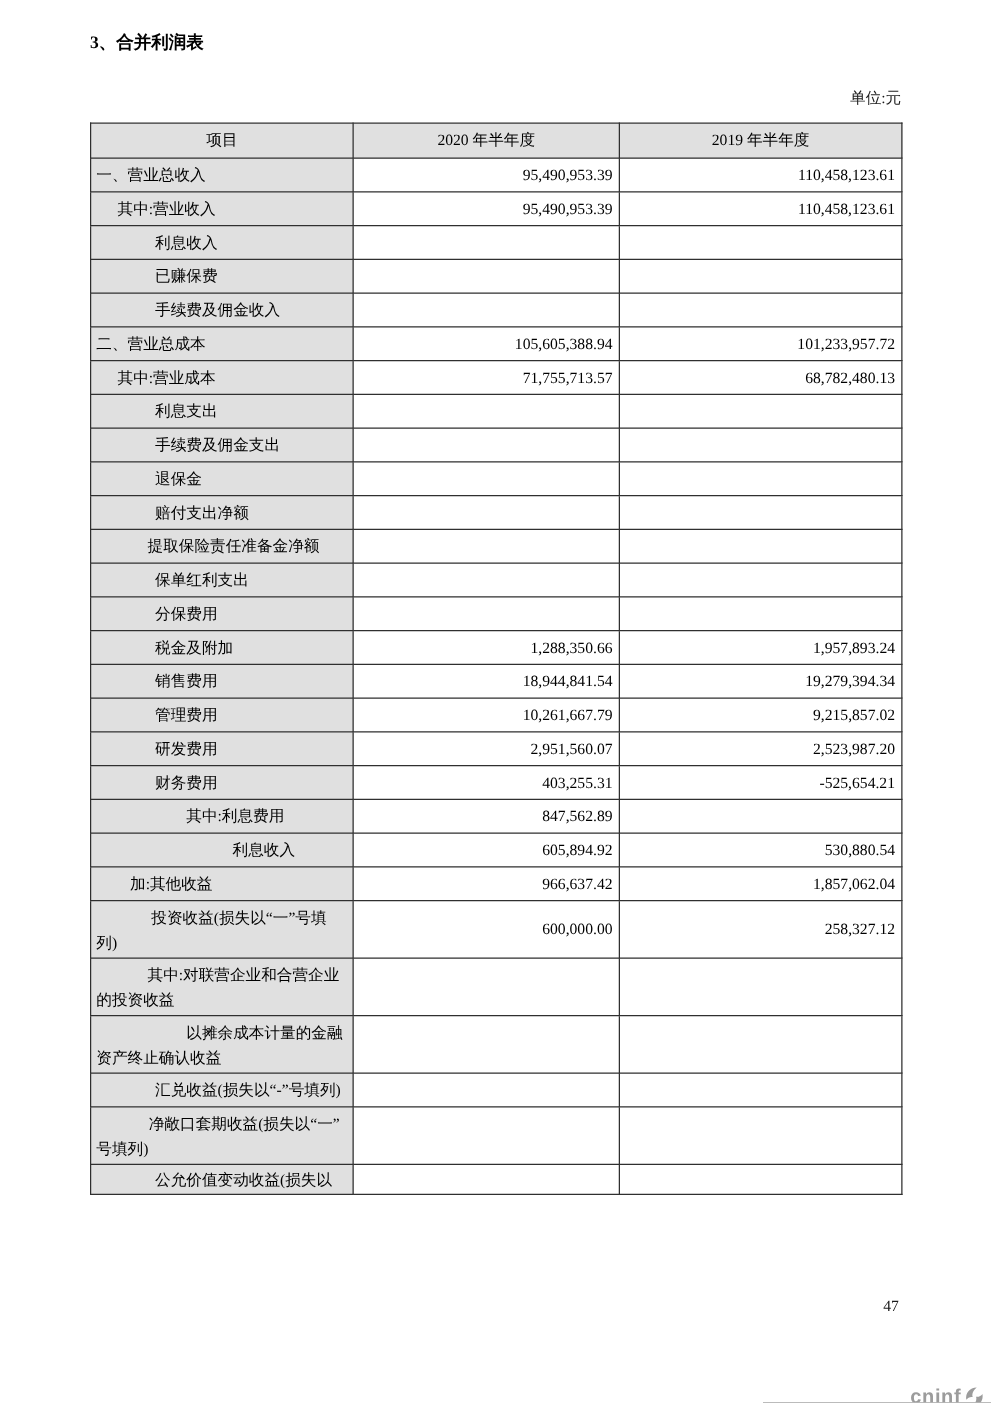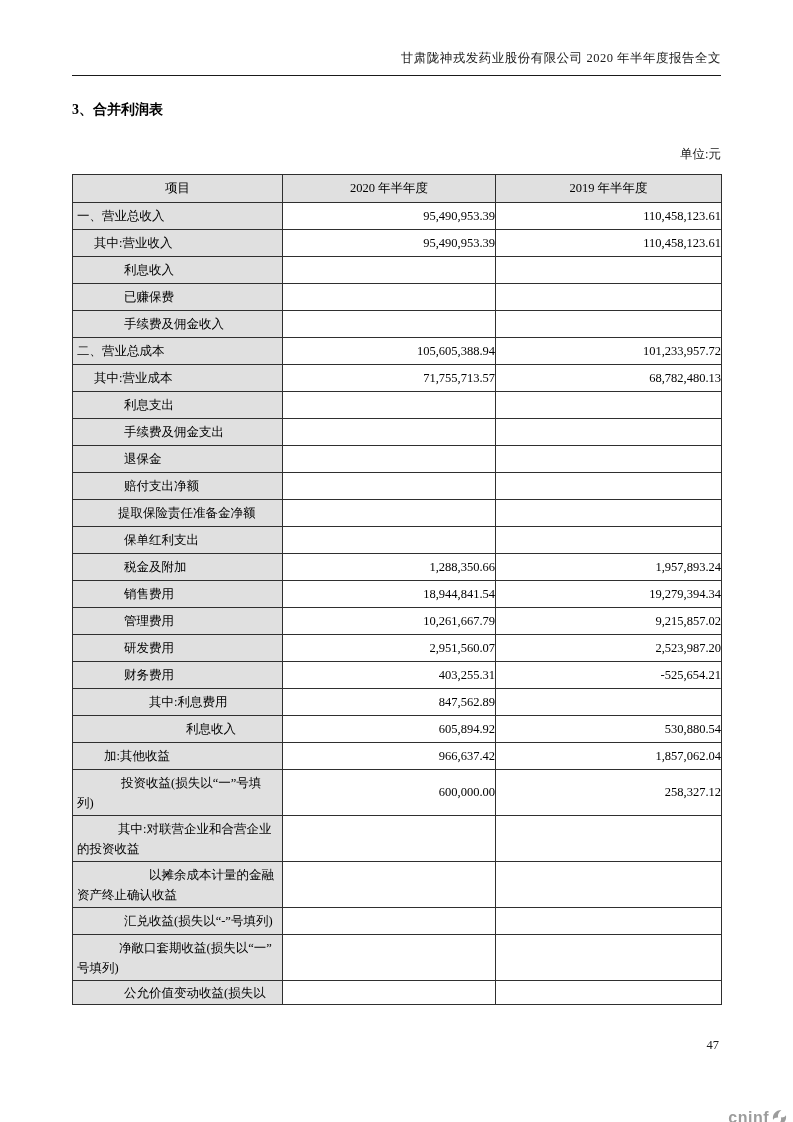--- a/index.html
+++ b/index.html
@@ -65,20 +65,21 @@
   td.label {
     background: var(--cell-gray, #e0e0e0);
     padding: 1px 4px;
     white-space: pre-line;
     line-height: 20px;
     color: #000;
   }
   td.num {
     background: #ffffff;
     text-align: right;
+    padding-right: 5px;
     font-family: "Liberation Serif", "DejaVu Serif", serif;
     color: #000;
   }
   .page-number {
     position: absolute;
     top: 1038px;
     right: 74px;
     font-size: 12.5px;
     color: #1a1a1a;
   }
@@ -115,23 +116,20 @@
     margin-top: 2px;
     font-family: "Liberation Sans", "DejaVu Sans", sans-serif;
     letter-spacing: 0.3px;
   }
 </style>
 </head>
 <body>
 
 <div class="page">
 
-  <div class="doc-header">
-    <div class="doc-header-text">甘肃陇神戎发药业股份有限公司 2020 年半年度报告全文</div>
-  </div>
 
   <div class="section-title">3、合并利润表</div>
 
   <div class="unit-line">单位:元</div>
 
   <table class="income-table">
     <colgroup>
       <col class="c1">
         <col class="c2">
         <col class="c3">
@@ -199,20 +197,25 @@
           <td class="num"></td>
           <td class="num"></td>
         </tr>
         <tr>
           <td class="label" style="text-indent: 41px;">提取保险责任准备金净额</td>
           <td class="num"></td>
           <td class="num"></td>
         </tr>
         <tr>
           <td class="label" style="text-indent: 47px;">保单红利支出</td>
+          <td class="num"></td>
+          <td class="num"></td>
+        </tr>
+        <tr>
+          <td class="label" style="text-indent: 47px;">分保费用</td>
           <td class="num"></td>
           <td class="num"></td>
         </tr>
         <tr>
           <td class="label" style="text-indent: 47px;">税金及附加</td>
           <td class="num">1,288,350.66</td>
           <td class="num">1,957,893.24</td>
         </tr>
         <tr>
           <td class="label" style="text-indent: 47px;">销售费用</td>

